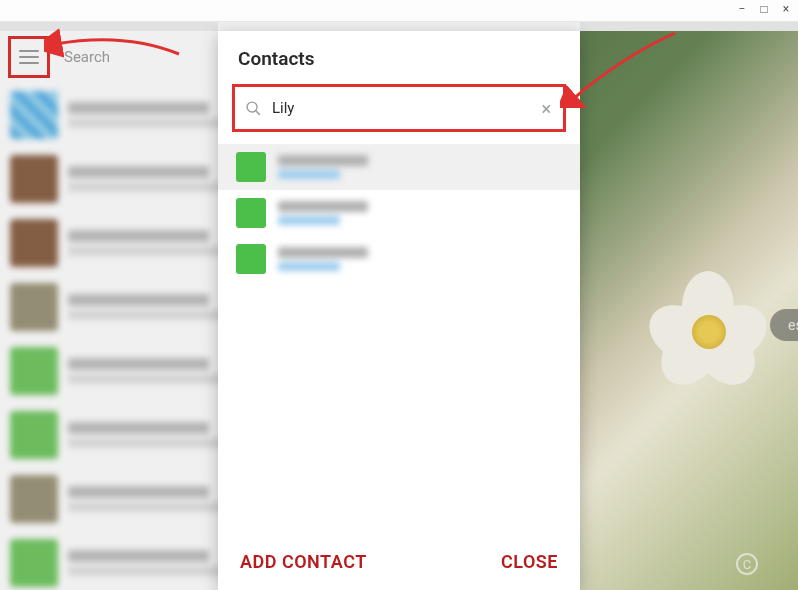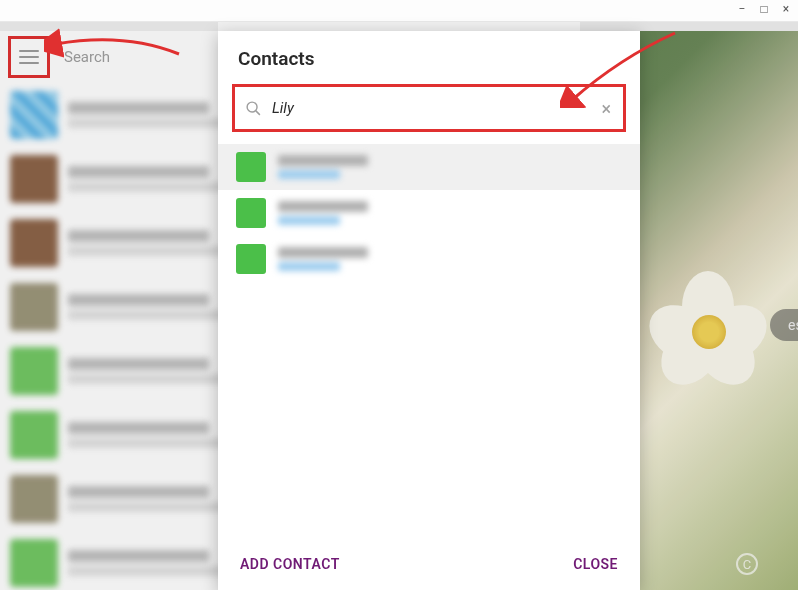--- a/index.html
+++ b/index.html
@@ -41,39 +41,39 @@
 .flower-center { position: absolute; top: 44px; left: 44px; width: 34px; height: 34px; background: radial-gradient(circle,#f4d65a 40%,#d4a830 100%); border-radius: 50%; }
 
 .chip { position: absolute; top: 278px; left: 490px; padding: 8px 18px; background: rgba(80,80,80,0.55); color: #eee; border-radius: 18px; font-size: 14px; }
 .watermark { position: absolute; bottom: 24px; right: 40px; display: flex; align-items: center; gap: 8px; color: rgba(255,255,255,0.75); font-size: 16px; }
 .wm-badge { width: 22px; height: 22px; border-radius: 50%; border: 2px solid rgba(255,255,255,0.7); display: inline-flex; align-items: center; justify-content: center; font-size: 13px; }
 
 .overlay { position: absolute; top: 22px; left: 0; right: 0; bottom: 0; pointer-events: none; }
 .dim-left { position: absolute; left: 0; top: 0; width: 218px; height: 100%; background: rgba(0,0,0,0.06); }
 .dim-right { position: absolute; left: 580px; top: 0; right: 0; height: 100%; background: rgba(0,0,0,0.06); }
 
-.modal { position: absolute; left: 218px; top: 31px; width: 422px; height: 559px; background: #fff; box-shadow: 0 4px 16px rgba(0,0,0,0.25); display: flex; flex-direction: column; }
+.modal { position: absolute; left: 218px; top: 31px; width: 362px; height: 559px; background: #fff; box-shadow: 0 4px 16px rgba(0,0,0,0.25); display: flex; flex-direction: column; }
 .modal-header { padding: 16px 20px 14px; font-size: 19px; font-weight: 600; color: #2a2a2a; }
 .search-row { margin: 0 14px; height: 48px; border: 3px solid #e03030; display: flex; align-items: center; padding: 0 10px; gap: 10px; }
 .search-icon { width: 17px; height: 17px; flex-shrink: 0; }
 .search-icon svg { display: block; }
-.search-input { flex: 1; border: none; outline: none; font-size: 15px; color: #2a2a2a; font-style: italic; }
+.search-input { flex: 1; border: none; outline: none; font-size: 15px; color: #2a2a2a; }
 .clear-icon { color: #a0a0a0; font-size: 18px; cursor: pointer; padding: 0 2px; }
 
 .results { margin-top: 12px; overflow: hidden; }
 .result-item { display: flex; align-items: center; gap: 12px; padding: 8px 18px; }
 .result-item.sel { background: #f0f0f0; }
 .r-avatar { width: 30px; height: 30px; background: #4bbf49; border-radius: 3px; }
 .r-text { display: flex; flex-direction: column; gap: 4px; filter: blur(3px); }
 .r-line1 { width: 90px; height: 11px; background: #b0b0b0; border-radius: 2px; }
 .r-line2 { width: 62px; height: 9px; background: #9cccee; border-radius: 2px; }
 
 .modal-spacer { flex: 1; }
 .modal-footer { display: flex; justify-content: space-between; padding: 16px 22px 18px; }
-.flat-btn { color: #701a75; font-size: 14px; font-weight: 600; letter-spacing: .5px; cursor: pointer; margin-top: 8px; }
+.flat-btn { color: #b91c1c; font-size: 18px; font-weight: 600; letter-spacing: .5px; cursor: pointer; margin-top: 8px; }
 
 .arrow-svg { position: absolute; pointer-events: none; }
 .arrow1 { left: 44px; top: 24px; width: 140px; height: 40px; }
 .arrow2 { left: 560px; top: 28px; width: 120px; height: 80px; }
 </style>
 </head>
 <body>
 
 <div class="app">
 

